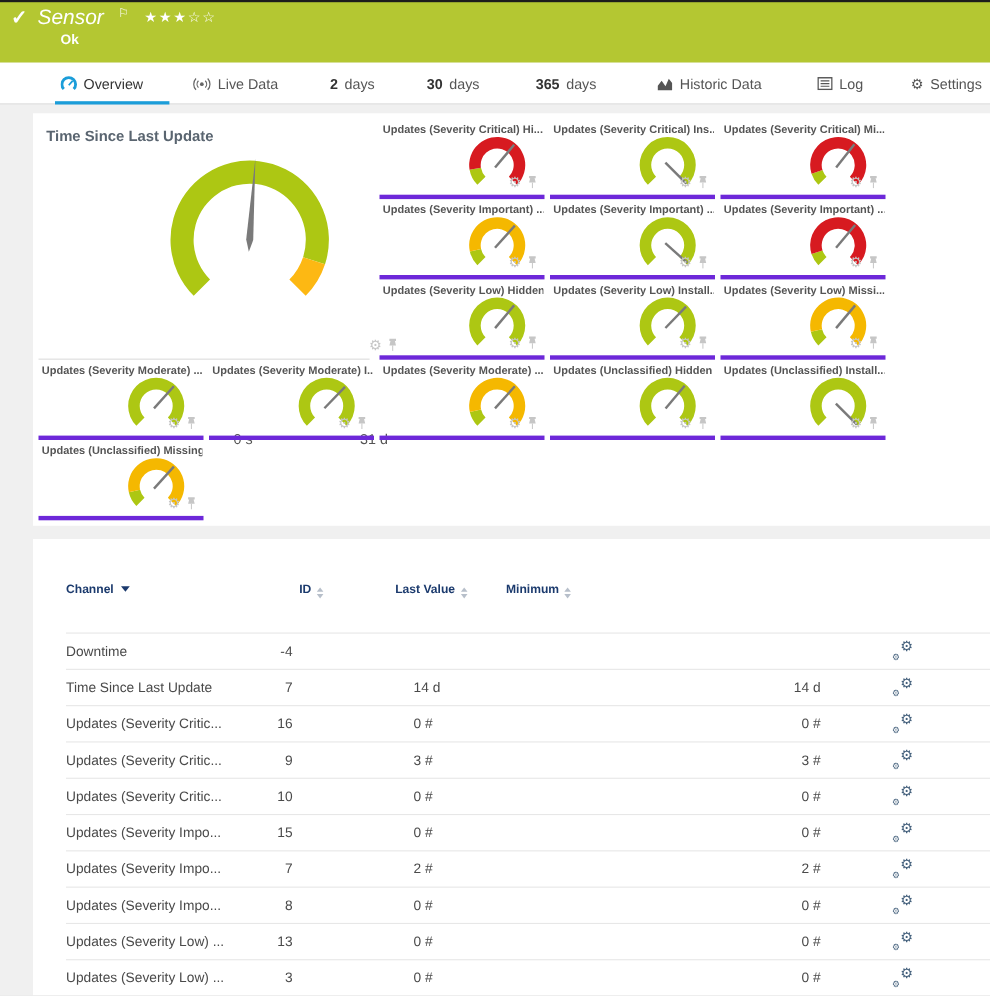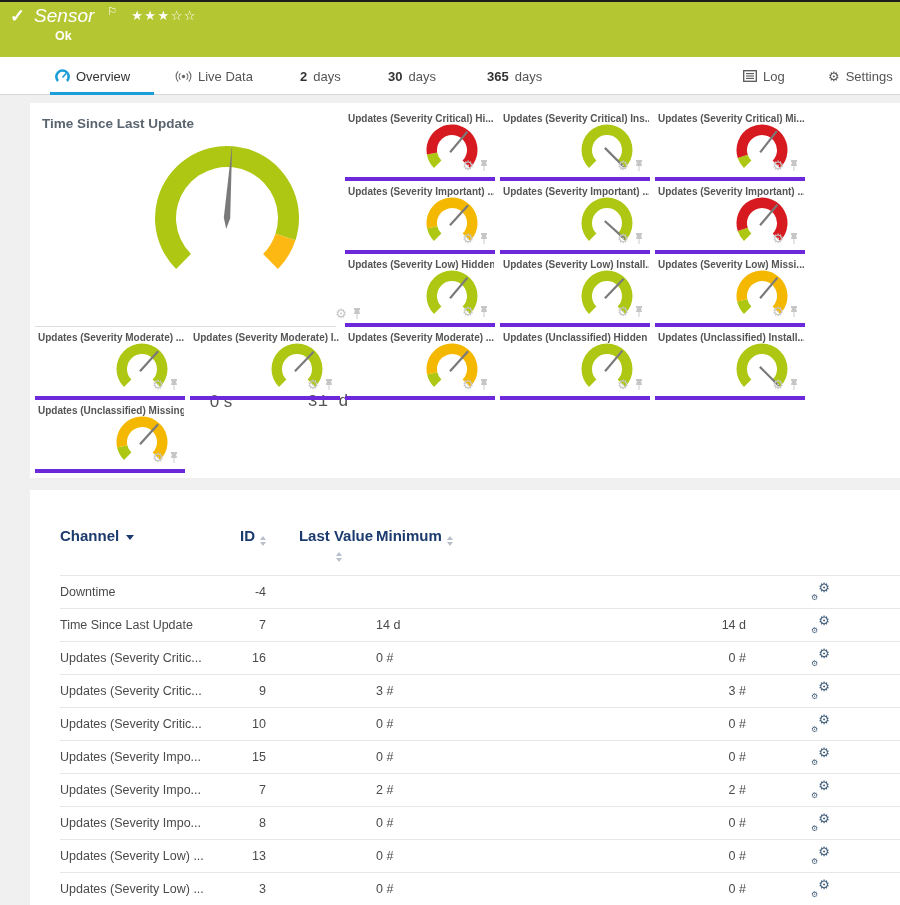--- a/index.html
+++ b/index.html
@@ -27,35 +27,35 @@
   .ticon{display:inline-flex;align-items:center;}
 
   
   .panel{position:absolute;background:#fff;}
   .gauges-panel{top:103px;left:30px;width:870px;height:375px;}
   .table-panel{top:490px;left:30px;width:870px;height:415px;}
 
   
   .big-tile{position:absolute;left:5px;top:5px;width:301px;height:219px;border-bottom:1px solid #dcdcdc;}
   .big-title{position:absolute;left:7px;top:8px;font-size:13.5px;font-weight:700;color:#5a6570;}
-  .gmin,.gmax{position:absolute;top:284px;width:62px;text-align:center;font-size:17px;color:#555;}
-  .gmin{left:155px;} .gmax{left:262px;font-family:Liberation Mono, monospace;}
+  .gmin,.gmax{position:absolute;top:284px;width:62px;text-align:center;font-size:13px;color:#555;}
+  .gmin{left:155px;} .gmax{left:274px;}
   .tile-icons{position:absolute;display:flex;align-items:center;gap:5px;color:#c6c6c6;}
   .big-tile .tile-icons{right:-26px;bottom:6px;}
   .gear-glyph{font-size:13px;line-height:1;color:#c6c6c6;cursor:pointer;}
 
   
   .gtile{position:absolute;width:150px;height:73px;border-bottom:4px solid #6d28d9;}
   .glabel{position:absolute;left:3px;top:5px;width:146px;font-size:10px;font-weight:700;color:#555;
           white-space:nowrap;overflow:hidden;}
   .gsvg{position:absolute;left:77px;top:15px;}
   .gtile .tile-icons{right:6px;bottom:5px;}
 
   
-  .thead{position:absolute;top:38px;left:30px;display:flex;font-size:15px;font-weight:700;color:#1b3a6d;}
+  .thead{position:absolute;top:38px;left:30px;display:flex;font-size:11px;font-weight:700;color:#1b3a6d;gap:28px;}
   .thead .cell{display:block;line-height:16px;}
   .tbody{position:absolute;top:85px;left:30px;right:0;}
   .trow{display:flex;height:33px;align-items:center;border-top:1px solid #e7e7e7;font-size:12.5px;color:#4a4a4a;}
   .c-ch{width:150px;text-align:left;white-space:nowrap;overflow:hidden;}
   .c-id{width:56px;text-align:right;}
   .c-lv{width:80px;margin-left:30px;text-align:center;}
   .c-min{width:175px;text-align:left;}
   .c-max{width:195px;text-align:right;}
   .c-edit{width:150px;text-align:center;}
   .sort{display:inline-flex;flex-direction:column;gap:2px;margin-left:5px;vertical-align:1px;}
@@ -110,20 +110,28 @@
       <span>days</span>
     </div>
     <div class="tab" style="left:388px">
       <span class="num">30</span>
       <span>days</span>
     </div>
     <div class="tab" style="left:487px">
       <span class="num">365</span>
       <span>days</span>
     </div>
+    <div class="tab" style="left:597px">
+      <span class="ticon">
+        <svg width="15" height="13" viewBox="0 0 15 13">
+            <path d="M1 12 L1 8 L4.5 3.5 L8 8.5 L11 1.5 L14 5.5 L14 12 Z" fill="#555"></path>
+          </svg>
+      </span>
+      <span>Historic Data</span>
+    </div>
     <div class="tab" style="left:743px">
       <span class="ticon">
         <svg width="14" height="12" viewBox="0 0 14 12">
             <rect x="0.7" y="0.7" width="12.6" height="10.6" fill="none" stroke="#555" stroke-width="1.3"></rect>
             <line x1="3" y1="3.6" x2="11" y2="3.6" stroke="#555" stroke-width="1.1"></line>
             <line x1="3" y1="6" x2="11" y2="6" stroke="#555" stroke-width="1.1"></line>
             <line x1="3" y1="8.4" x2="11" y2="8.4" stroke="#555" stroke-width="1.1"></line>
           </svg>
       </span>
       <span>Log</span>

